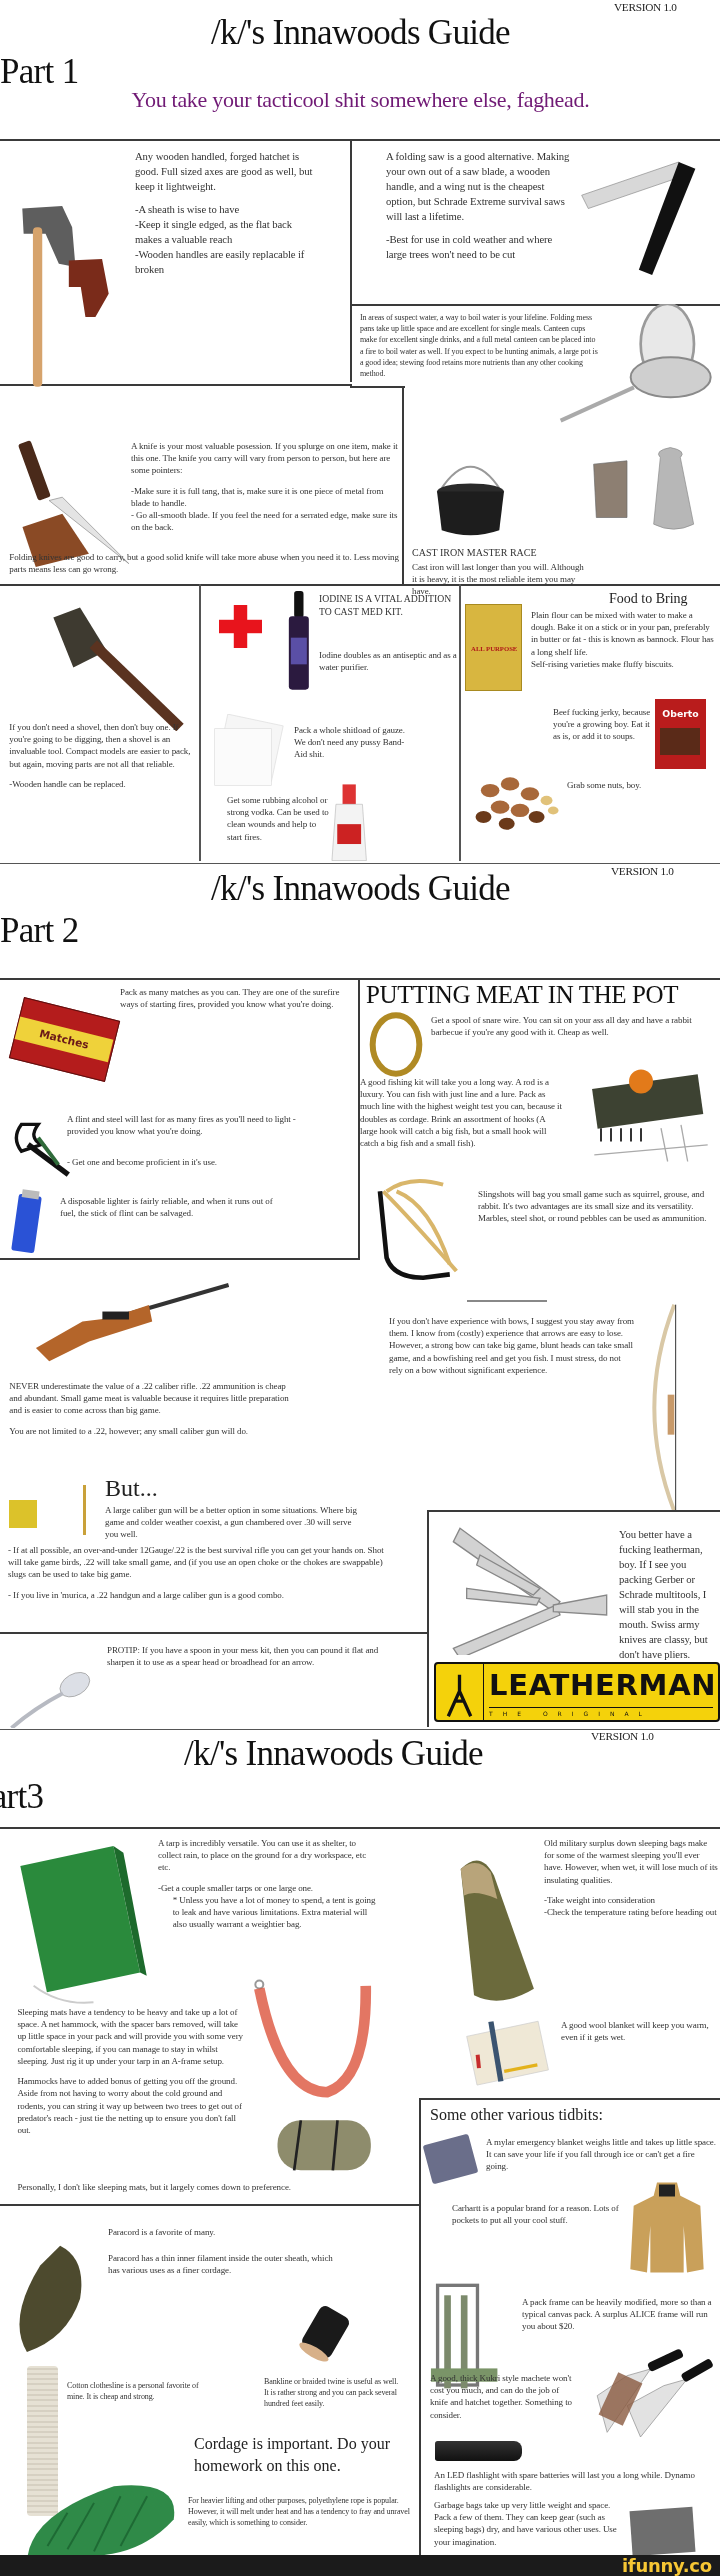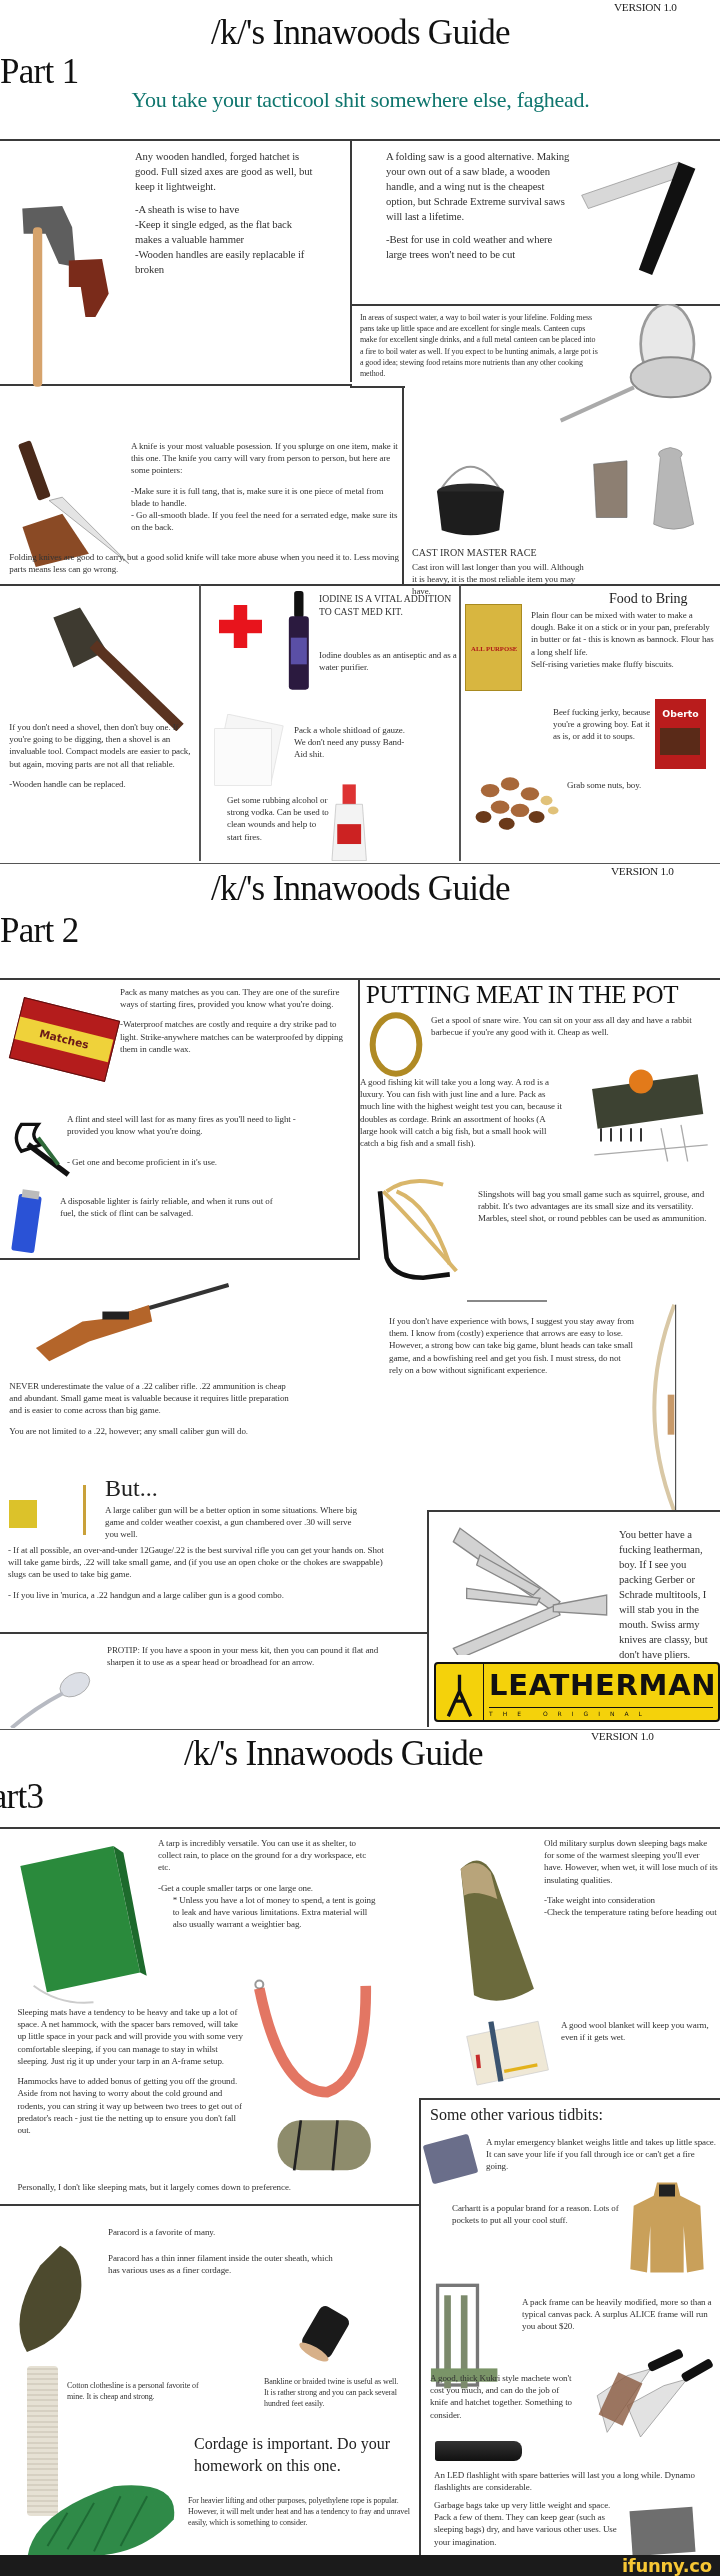--- a/index.html
+++ b/index.html
@@ -11,21 +11,21 @@
   .txt { position: absolute; font-size: 9px; line-height: 1.36; color: #333; letter-spacing: -0.1px; }
   .txt p { margin-bottom: 8px; }
   .txt p:last-child { margin-bottom: 0; }
   .txt .ind { padding-left: 14.7px; }
   .small { font-size: 8px; line-height: 1.4; }
   .big { font-size: 10.7px; line-height: 1.4; }
 
   .title { position: absolute; left: 0; width: 721px; text-align: center; font-size: 35px; line-height: 1.05; color: #111; letter-spacing: -0.7px; }
   .part { position: absolute; left: 0; width: 721px; font-size: 35px; color: #111; letter-spacing: -0.7px; }
   .version { position: absolute; font-size: 11.3px; color: #222; letter-spacing: -0.3px; }
-  .subtitle { position: absolute; left: 0; width: 721px; text-align: center; font-size: 22px; color: #0f766e; letter-spacing: -0.3px; }
+  .subtitle { position: absolute; left: 0; width: 721px; text-align: center; font-size: 22px; color: #701a75; letter-spacing: -0.3px; }
 
   .hline { position: absolute; height: 2px; background: #3a3a3a; }
   .vline { position: absolute; width: 2px; background: #3a3a3a; }
   .thin { background: #555; }
 
   .heading-lg { position: absolute; font-size: 25px; color: #111; letter-spacing: -0.4px; }
   .heading-md { position: absolute; font-size: 16px; color: #222; }
 
   
   .pic { position: absolute; }
@@ -57,21 +57,21 @@
   <div class="hline" style="left:0; top:584px; width:721px;"></div>
 
   <svg class="pic" style="left:9.3px; top:200px;" width="113" height="194" viewBox="0 0 170 290">
     <path d="M20 12 L80 8 L95 40 L100 100 L75 95 L55 50 L22 50 Z" fill="#5e5e5e"></path>
     <rect x="36" y="40" width="14" height="240" rx="6" fill="#d6a36c"></rect>
     <path d="M90 90 L140 88 L150 140 L130 175 L115 175 L108 130 L90 130 Z" fill="#7a2b1a"></path>
   </svg>
   <div class="txt big" style="left:135px; top:149px; width:180px;">
     <p>Any wooden handled, forged hatchet is good. Full sized axes are good as well, but keep it lightweight.</p>
     <p style="margin-bottom:0">-A sheath is wise to have</p>
-    <p style="margin-bottom:0">-Keep it single edged, as the flat back makes a valuable hammer</p>
+    <p style="margin-bottom:0">-Keep it single edged, as the flat back makes a valuable reach</p>
     <p>-Wooden handles are easily replacable if broken</p>
   </div>
 
   <div class="txt big" style="left:386px; top:149px; width:187px;">
     <p>A folding saw is a good alternative. Making your own out of a saw blade, a wooden handle, and a wing nut is the cheapest option, but Schrade Extreme survival saws will last a lifetime.</p>
     <p>-Best for use in cold weather and where large trees won't need to be cut</p>
   </div>
   <svg class="pic" style="left:579px; top:155px;" width="133" height="127" viewBox="0 0 200 190">
     <path d="M4 60 L150 10 L160 30 L14 80 Z" fill="#d8d8d8" stroke="#888"></path>
     <path d="M150 10 L175 20 L110 180 L90 172 L120 90 Z" fill="#111"></path>
@@ -183,21 +183,20 @@
 
   <div class="hline" style="left:0; top:978px; width:721px;"></div>
   <div class="vline" style="left:358px; top:978px; height:282px;"></div>
   <div class="hline" style="left:0; top:1258px; width:360px;"></div>
 
   <div class="abs" style="left:14.7px; top:1008px; width:99px; height:63px; background:#b41c1c; transform:rotate(14deg); border:1.3px solid #5a1010;">
     <div style="position:absolute; left:0; top:18.7px; width:96px; height:23px; background:#efd23a; font-family:'DejaVu Sans',sans-serif; font-weight:bold; font-size:10.7px; color:#6a1818; text-align:center; line-height:23px;">Matches</div>
   </div>
   <div class="txt" style="left:120px; top:986px; width:234px;">
     <p>Pack as many matches as you can. They are one of the surefire ways of starting fires, provided you know what you're doing.</p>
-    <p>-Waterproof matches are costly and require a dry strike pad to light. Strike-anywhere matches can be waterproofed by dipping them in candle wax.</p>
   </div>
 
   <svg class="pic" style="left:8px; top:1111px;" width="67" height="67" viewBox="0 0 100 100">
     <path d="M20 20 Q5 40 20 60 L50 50 Q30 40 45 20 Z" fill="none" stroke="#111" stroke-width="5"></path>
     <line x1="30" y1="50" x2="90" y2="95" stroke="#111" stroke-width="8"></line>
     <line x1="45" y1="40" x2="75" y2="80" stroke="#2f6b3a" stroke-width="6"></line>
   </svg>
   <div class="txt" style="left:67px; top:1113px; width:254px;">
     <p style="margin-bottom:18.7px;">A flint and steel will last for as many fires as you'll need to light - provided you know what you're doing.</p>
     <p>- Get one and become proficient in it's use.</p>

